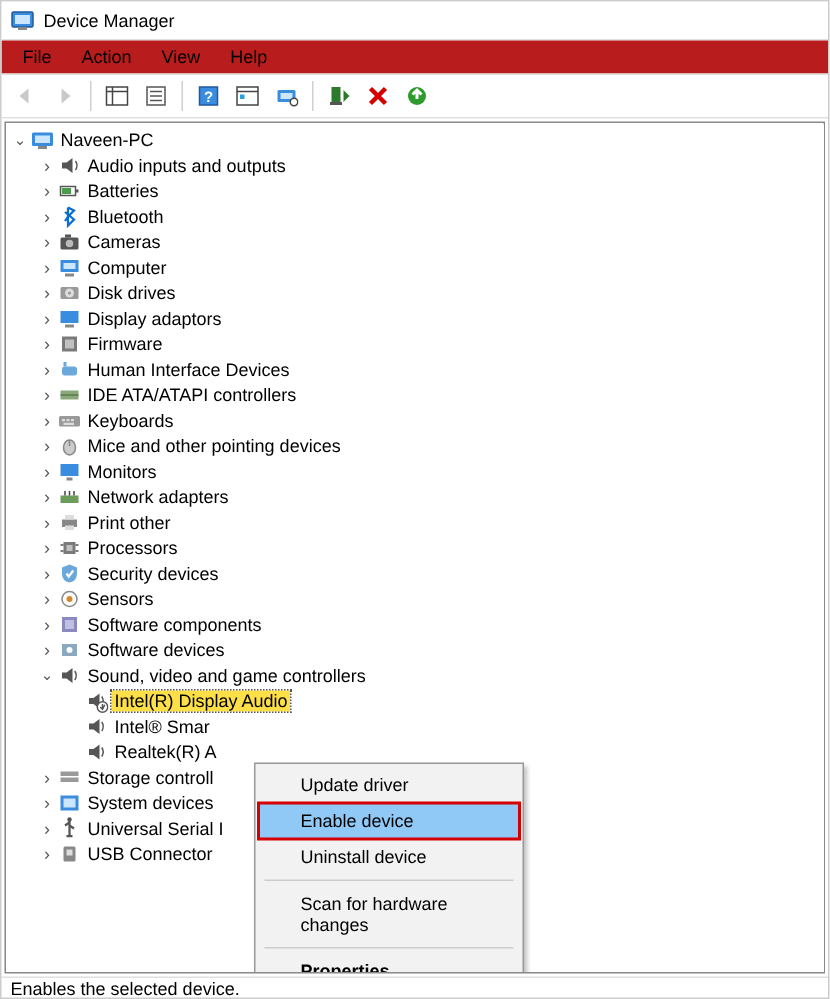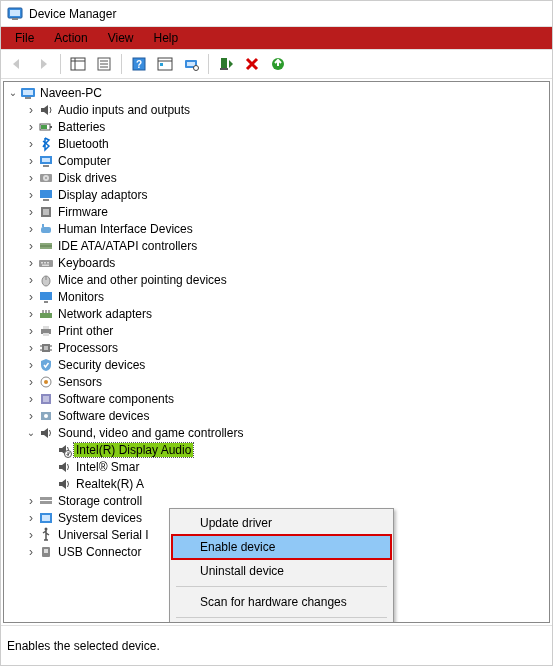--- a/index.html
+++ b/index.html
@@ -82,21 +82,21 @@
     padding: 2px;
   }
   .tree-row {
     display: flex;
     align-items: center;
     height: 17px;
     white-space: nowrap;
     cursor: default;
   }
   .tree-row.selected .label-wrap {
-    background: #84cc16;
+    background: #fde047;
     outline: 1px dotted #555;
   }
   .caret {
     width: 14px;
     display: inline-flex;
     align-items: center; justify-content: center;
     font-size: 10px;
     color: #555;
   }
   .caret.open::before { content: "⌄"; }
@@ -110,21 +110,21 @@
   }
   .label-wrap {
     padding: 0 2px;
   }
 
   
   .context-menu {
     position: absolute;
     left: 165px;
     top: 426px;
-    width: 225px;
+    width: 180px;
     background: #f2f2f2;
     border: 1px solid #999;
     box-shadow: 2px 2px 3px rgba(0,0,0,0.25);
     z-index: 100;
     padding: 2px;
   }
   .cm-item {
     padding: 5px 12px 5px 28px;
     cursor: default;
     position: relative;
@@ -136,21 +136,21 @@
   }
   .cm-item.bold { font-weight: bold; }
   .cm-sep {
     height: 1px;
     background: #ccc;
     margin: 3px 4px;
   }
 
   
   .status-bar {
-    height: 40px;
+    height: 14px;
     border-top: 1px solid #e0e0e0;
     display: flex;
     align-items: center;
     padding: 0 6px;
     font-size: 12px;
   }
 
   
   .ico16 { width: 16px; height: 16px; }
 </style>
@@ -279,20 +279,31 @@
         <span class="label-wrap">Batteries</span>
       </div>
       <div class="tree-row" style="padding-left: 18px;">
         <span class="caret closed"></span>
         <span class="dev-icon">
           <svg width="16" height="16" viewBox="0 0 16 16">
             <path d="M7 2 V14 L11 10 L5 5 M7 8 L11 4 L7 2 M7 8 L5 11" stroke="#0a6ed1" stroke-width="1.5" fill="none"></path>
           </svg>
         </span>
         <span class="label-wrap">Bluetooth</span>
+      </div>
+      <div class="tree-row" style="padding-left: 18px;">
+        <span class="caret closed"></span>
+        <span class="dev-icon">
+          <svg width="16" height="16" viewBox="0 0 16 16">
+            <rect x="2" y="5" width="12" height="8" rx="1" fill="#555"></rect>
+            <circle cx="8" cy="9" r="2.5" fill="#bbb"></circle>
+            <rect x="5" y="3" width="4" height="2" fill="#555"></rect>
+          </svg>
+        </span>
+        <span class="label-wrap">Cameras</span>
       </div>
       <div class="tree-row" style="padding-left: 18px;">
         <span class="caret closed"></span>
         <span class="dev-icon">
           <svg width="16" height="16" viewBox="0 0 16 16">
             <rect x="2" y="3" width="12" height="8" fill="#3a8dde"></rect>
             <rect x="4" y="5" width="8" height="4" fill="#cde6ff"></rect>
             <rect x="5" y="12" width="6" height="2" fill="#888"></rect>
           </svg>
         </span>

